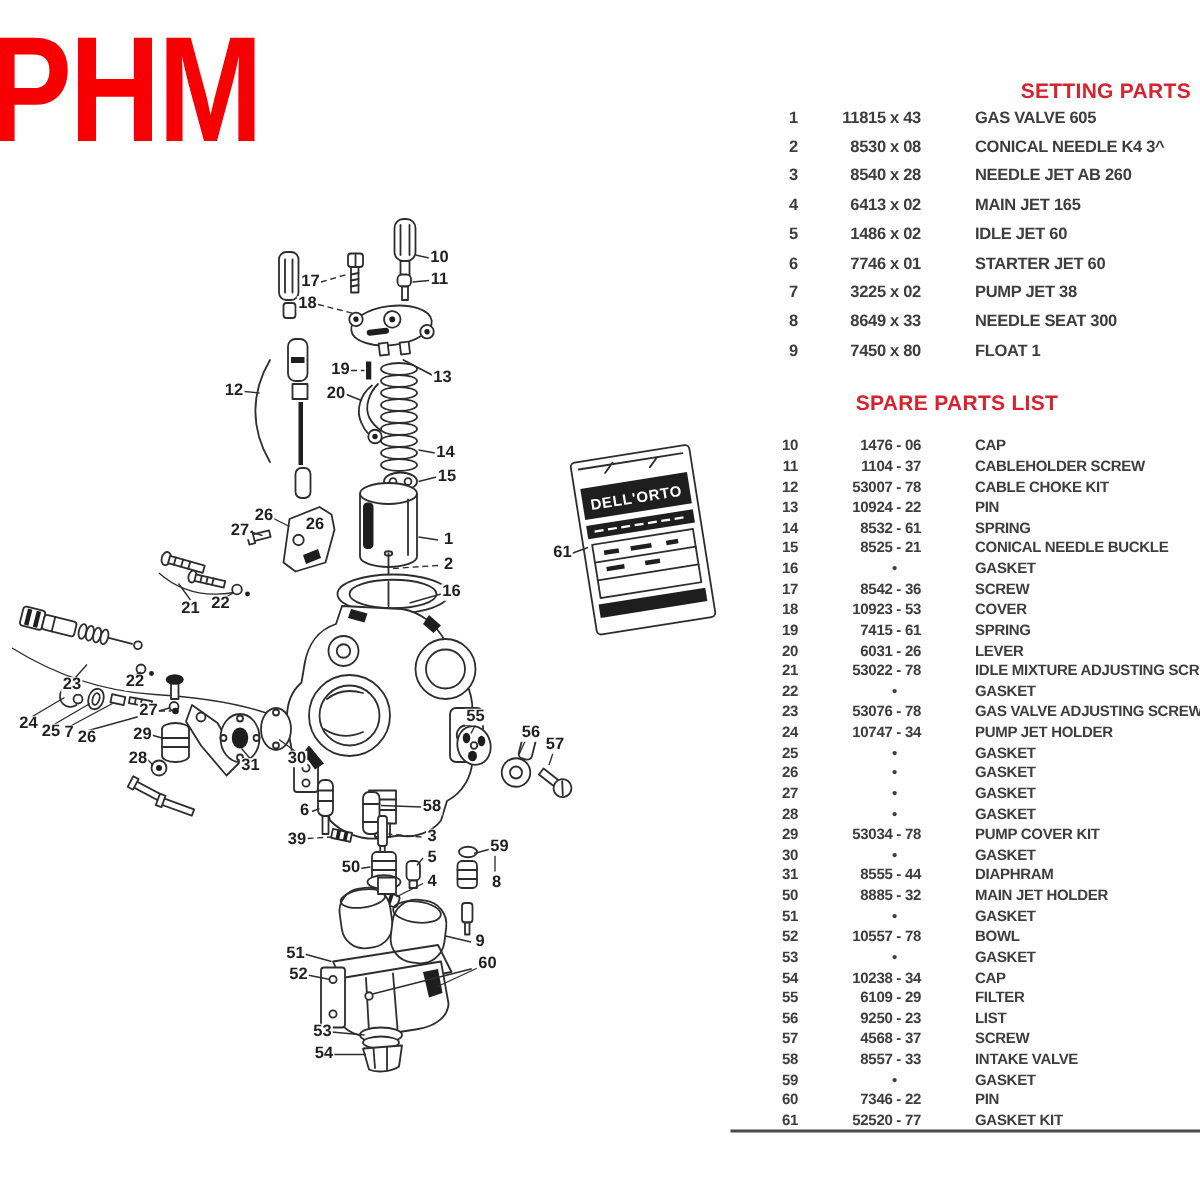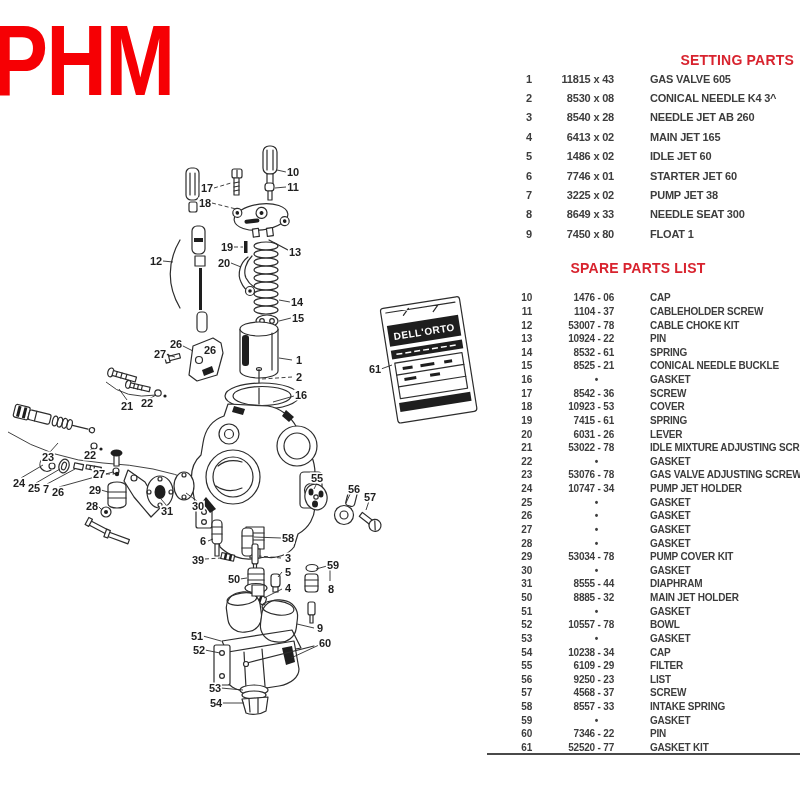--- a/index.html
+++ b/index.html
@@ -670,21 +670,21 @@
         <span class="c-desc">LIST</span>
       </div>
       <div class="prow">
         <span class="c-no">57</span>
         <span class="c-code">4568 - 37</span>
         <span class="c-desc">SCREW</span>
       </div>
       <div class="prow">
         <span class="c-no">58</span>
         <span class="c-code">8557 - 33</span>
-        <span class="c-desc">INTAKE SPRING</span>
+        <span class="c-desc">INTAKE VALVE</span>
       </div>
       <div class="prow">
         <span class="c-no">59</span>
         <span class="c-code bullet">•</span>
         <span class="c-desc">GASKET</span>
       </div>
       <div class="prow">
         <span class="c-no">60</span>
         <span class="c-code">7346 - 22</span>
         <span class="c-desc">PIN</span>

